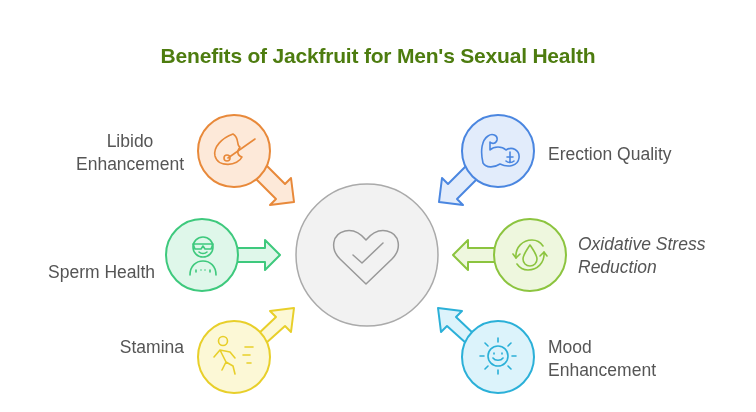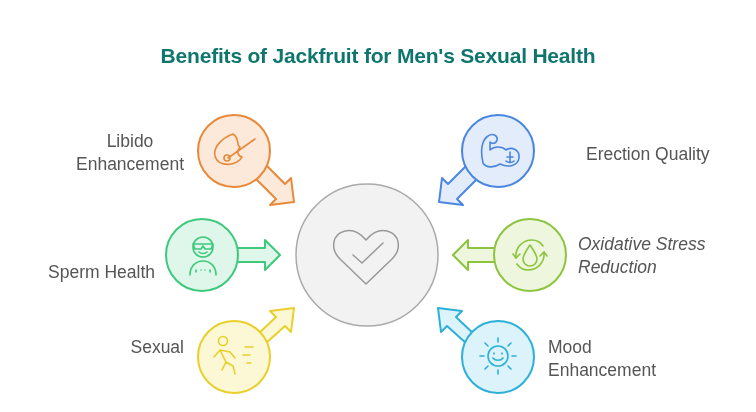--- a/index.html
+++ b/index.html
@@ -1,40 +1,40 @@
 <!DOCTYPE html>
 <html><head>
   <meta charset="utf-8">
   <style>
     html, body { margin: 0; padding: 0; background: #ffffff; }
     body { width: 756px; height: 412px; position: relative; overflow: hidden;
            font-family: "Liberation Sans", "DejaVu Sans", sans-serif; }
     .title { position: absolute; left: 0; right: 0; top: 44px; text-align: center;
-             font-size: 21px; font-weight: bold; color: #0f766e; letter-spacing: -0.2px; }
+             font-size: 21px; font-weight: bold; color: #4d7c0f; letter-spacing: -0.2px; }
     .label { position: absolute; font-size: 17.5px; color: #555555; line-height: 23px; }
     .label.left { text-align: center; }
     .label.right { text-align: left; }
     svg.diagram { position: absolute; left: 0; top: 0; }
   </style>
 </head>
 <body>
 
 <div class="title">Benefits of Jackfruit for Men's Sexual Health</div>
 
 <div class="label left" style="right:572px; top:130px;">
   <div>Libido</div>
   <div>Enhancement</div>
 </div>
 <div class="label left" style="right:601px; top:244px;margin-top:17px;">
   <div>Sperm Health</div>
 </div>
 <div class="label left" style="right:572px; top:336px;">
-  <div>Sexual</div>
+  <div>Stamina</div>
 </div>
-<div class="label right" style="left:548px; top:143px;margin-left:38px;">
+<div class="label right" style="left:548px; top:143px;">
   <div>Erection Quality</div>
 </div>
 <div class="label right" style="left:578px; top:233px;font-style:italic;">
   <div>Oxidative Stress</div>
   <div>Reduction</div>
 </div>
 <div class="label right" style="left:548px; top:336px;">
   <div>Mood</div>
   <div>Enhancement</div>
 </div>

